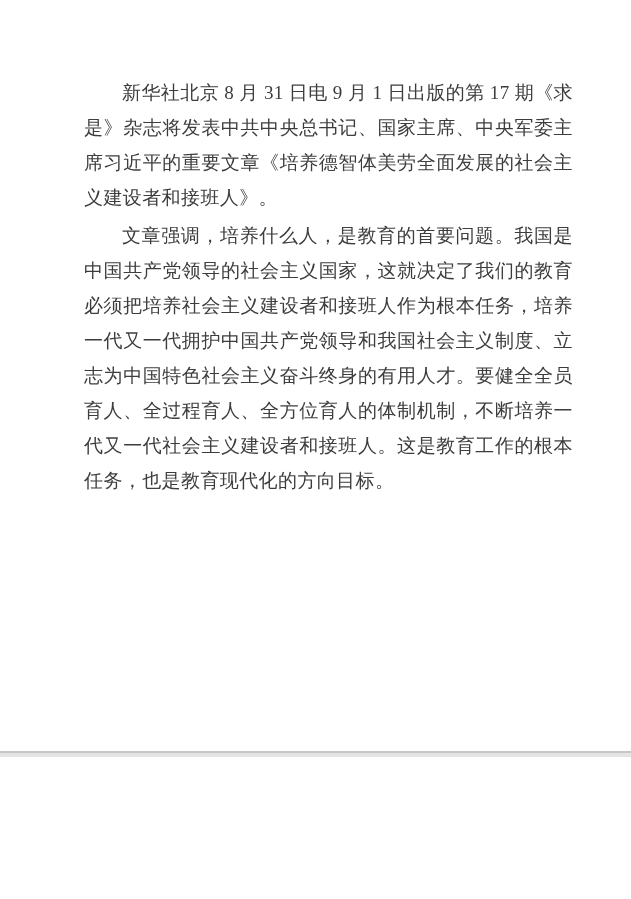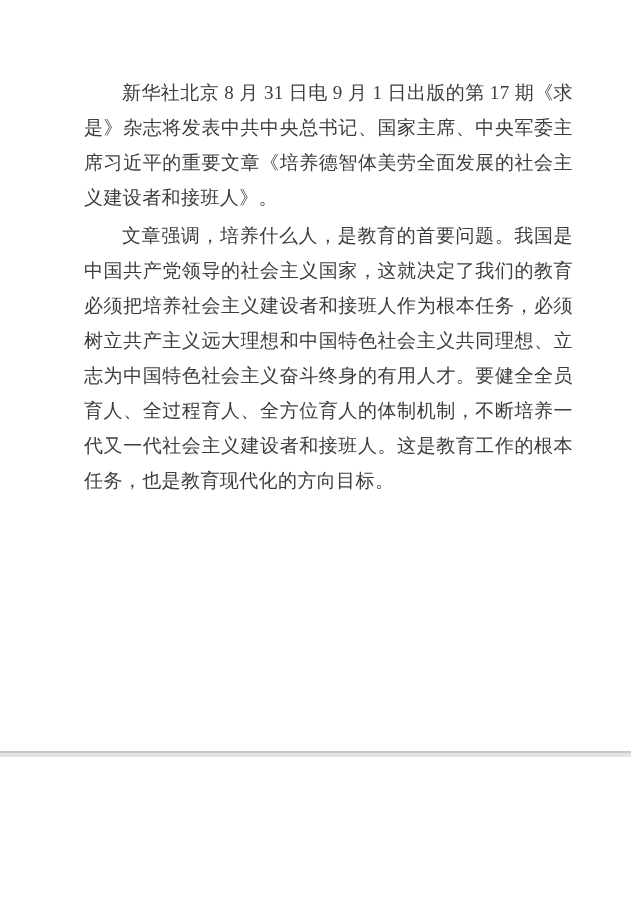--- a/index.html
+++ b/index.html
@@ -59,17 +59,17 @@
     height: 4px;
     background: var(--page-gap);
   }
 </style>
 </head>
 <body>
 
 <div class="page">
   <div class="text-area">
     <p>新华社北京 8 月 31 日电 9 月 1 日出版的第 17 期《求是》杂志将发表中共中央总书记、国家主席、中央军委主席习近平的重要文章《培养德智体美劳全面发展的社会主义建设者和接班人》。</p>
-    <p>文章强调，培养什么人，是教育的首要问题。我国是中国共产党领导的社会主义国家，这就决定了我们的教育必须把培养社会主义建设者和接班人作为根本任务，必须树立共产主义远大理想和中国特色社会主义共同理想、立志为中国特色社会主义奋斗终身的有用人才。要健全全员育人、全过程育人、全方位育人的体制机制，不断培养一代又一代社会主义建设者和接班人。这是教育工作的根本任务，也是教育现代化的方向目标。</p>
+    <p>文章强调，培养什么人，是教育的首要问题。我国是中国共产党领导的社会主义国家，这就决定了我们的教育必须把培养社会主义建设者和接班人作为根本任务，培养一代又一代拥护中国共产党领导和我国社会主义制度、立志为中国特色社会主义奋斗终身的有用人才。要健全全员育人、全过程育人、全方位育人的体制机制，不断培养一代又一代社会主义建设者和接班人。这是教育工作的根本任务，也是教育现代化的方向目标。</p>
   </div>
   <div class="page-edge-line"></div>
   <div class="page-gap"></div>
 </div>
 
 </body></html>

